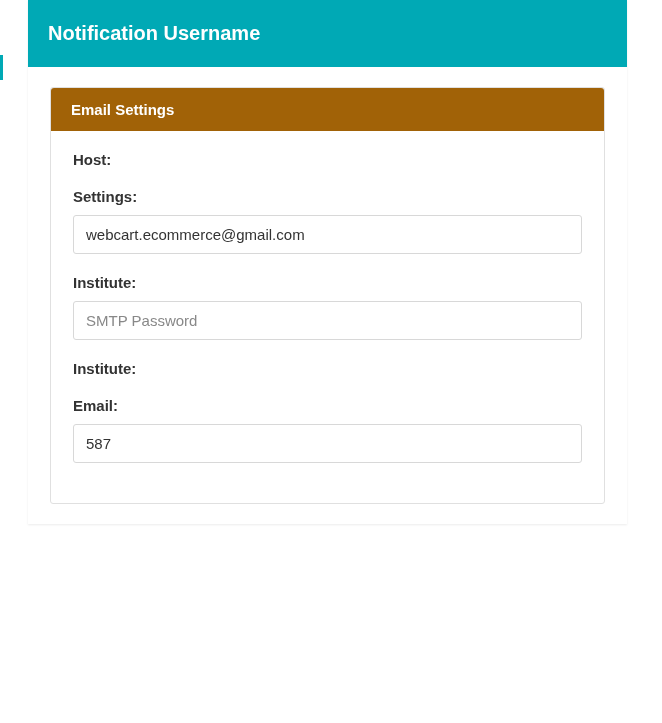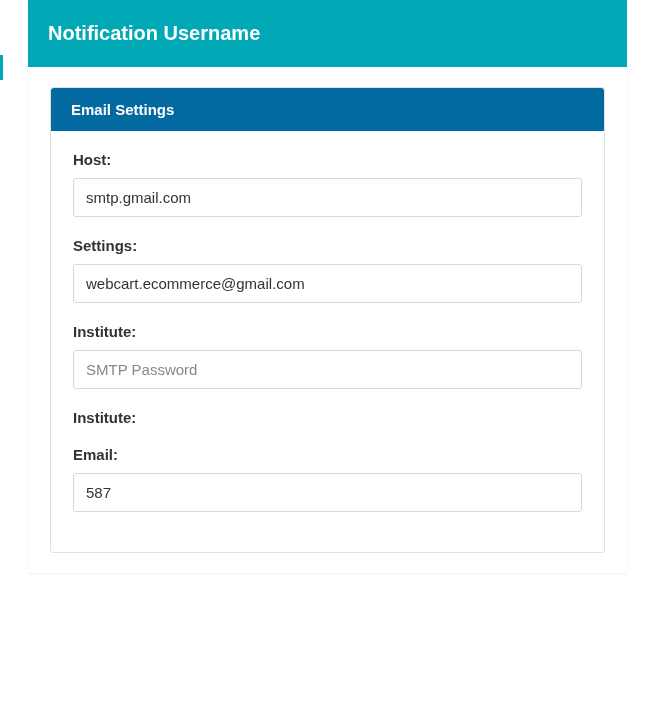--- a/index.html
+++ b/index.html
@@ -37,21 +37,21 @@
       font-weight: 600;
     }
     .outer-body {
       padding: 20px 22px;
     }
     .inner-panel {
       border: 1px solid #e0e0e0;
       border-radius: 3px;
     }
     .inner-header {
-      background: #0369a1;
+      background: #a16207;
       color: #fff;
       padding: 13px 20px;
       font-size: 15px;
       font-weight: 600;
       border-radius: 3px 3px 0 0;
     }
     .inner-body {
       padding: 20px 22px;
     }
     .form-group {
@@ -86,21 +86,20 @@
 
 <div class="outer-panel">
   <div class="outer-header">Notification Username</div>
   <div class="outer-body">
     <div class="inner-panel">
       <div class="inner-header">Email Settings</div>
       <div class="inner-body">
 
         <div class="form-group">
           <label class="form-label">Host:</label>
-          <input type="text" class="form-input" value="smtp.gmail.com" style="">
         </div>
 
         <div class="form-group">
           <label class="form-label">Settings:</label>
           <input type="text" class="form-input" value="webcart.ecommerce@gmail.com" style="">
         </div>
 
         <div class="form-group">
           <label class="form-label">Institute:</label>
           <input type="password" class="form-input" placeholder="SMTP Password" style="">

